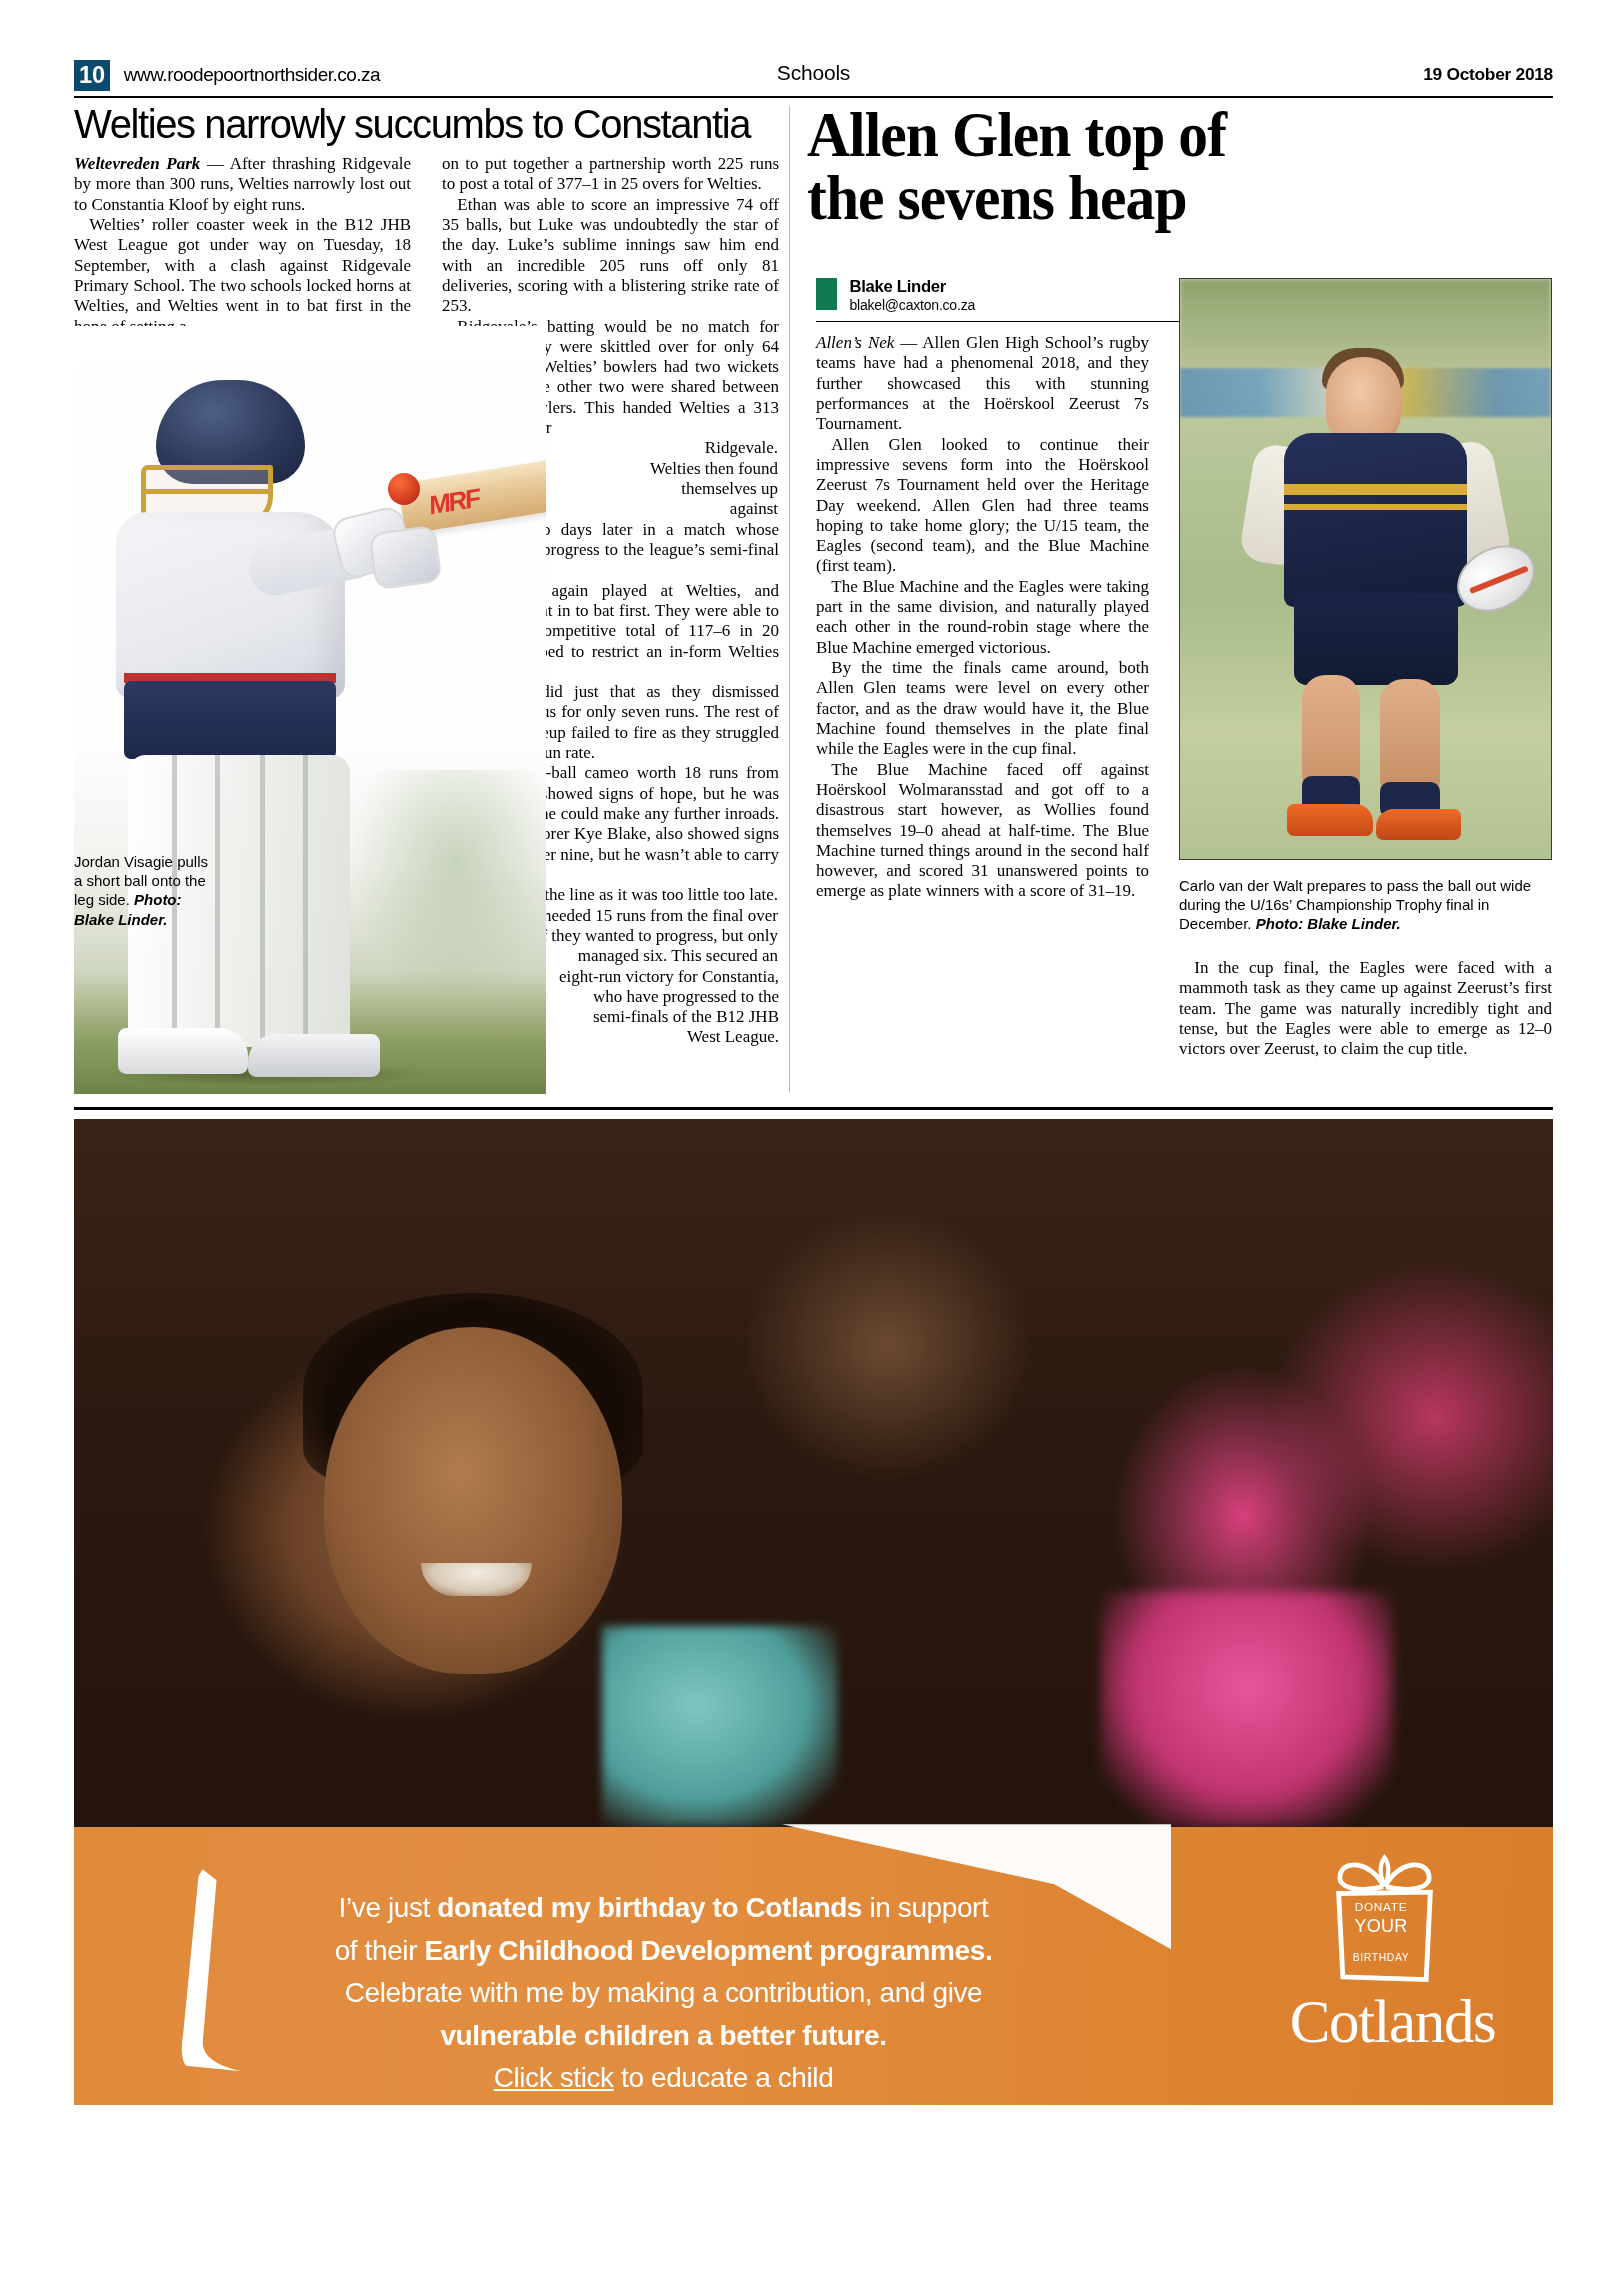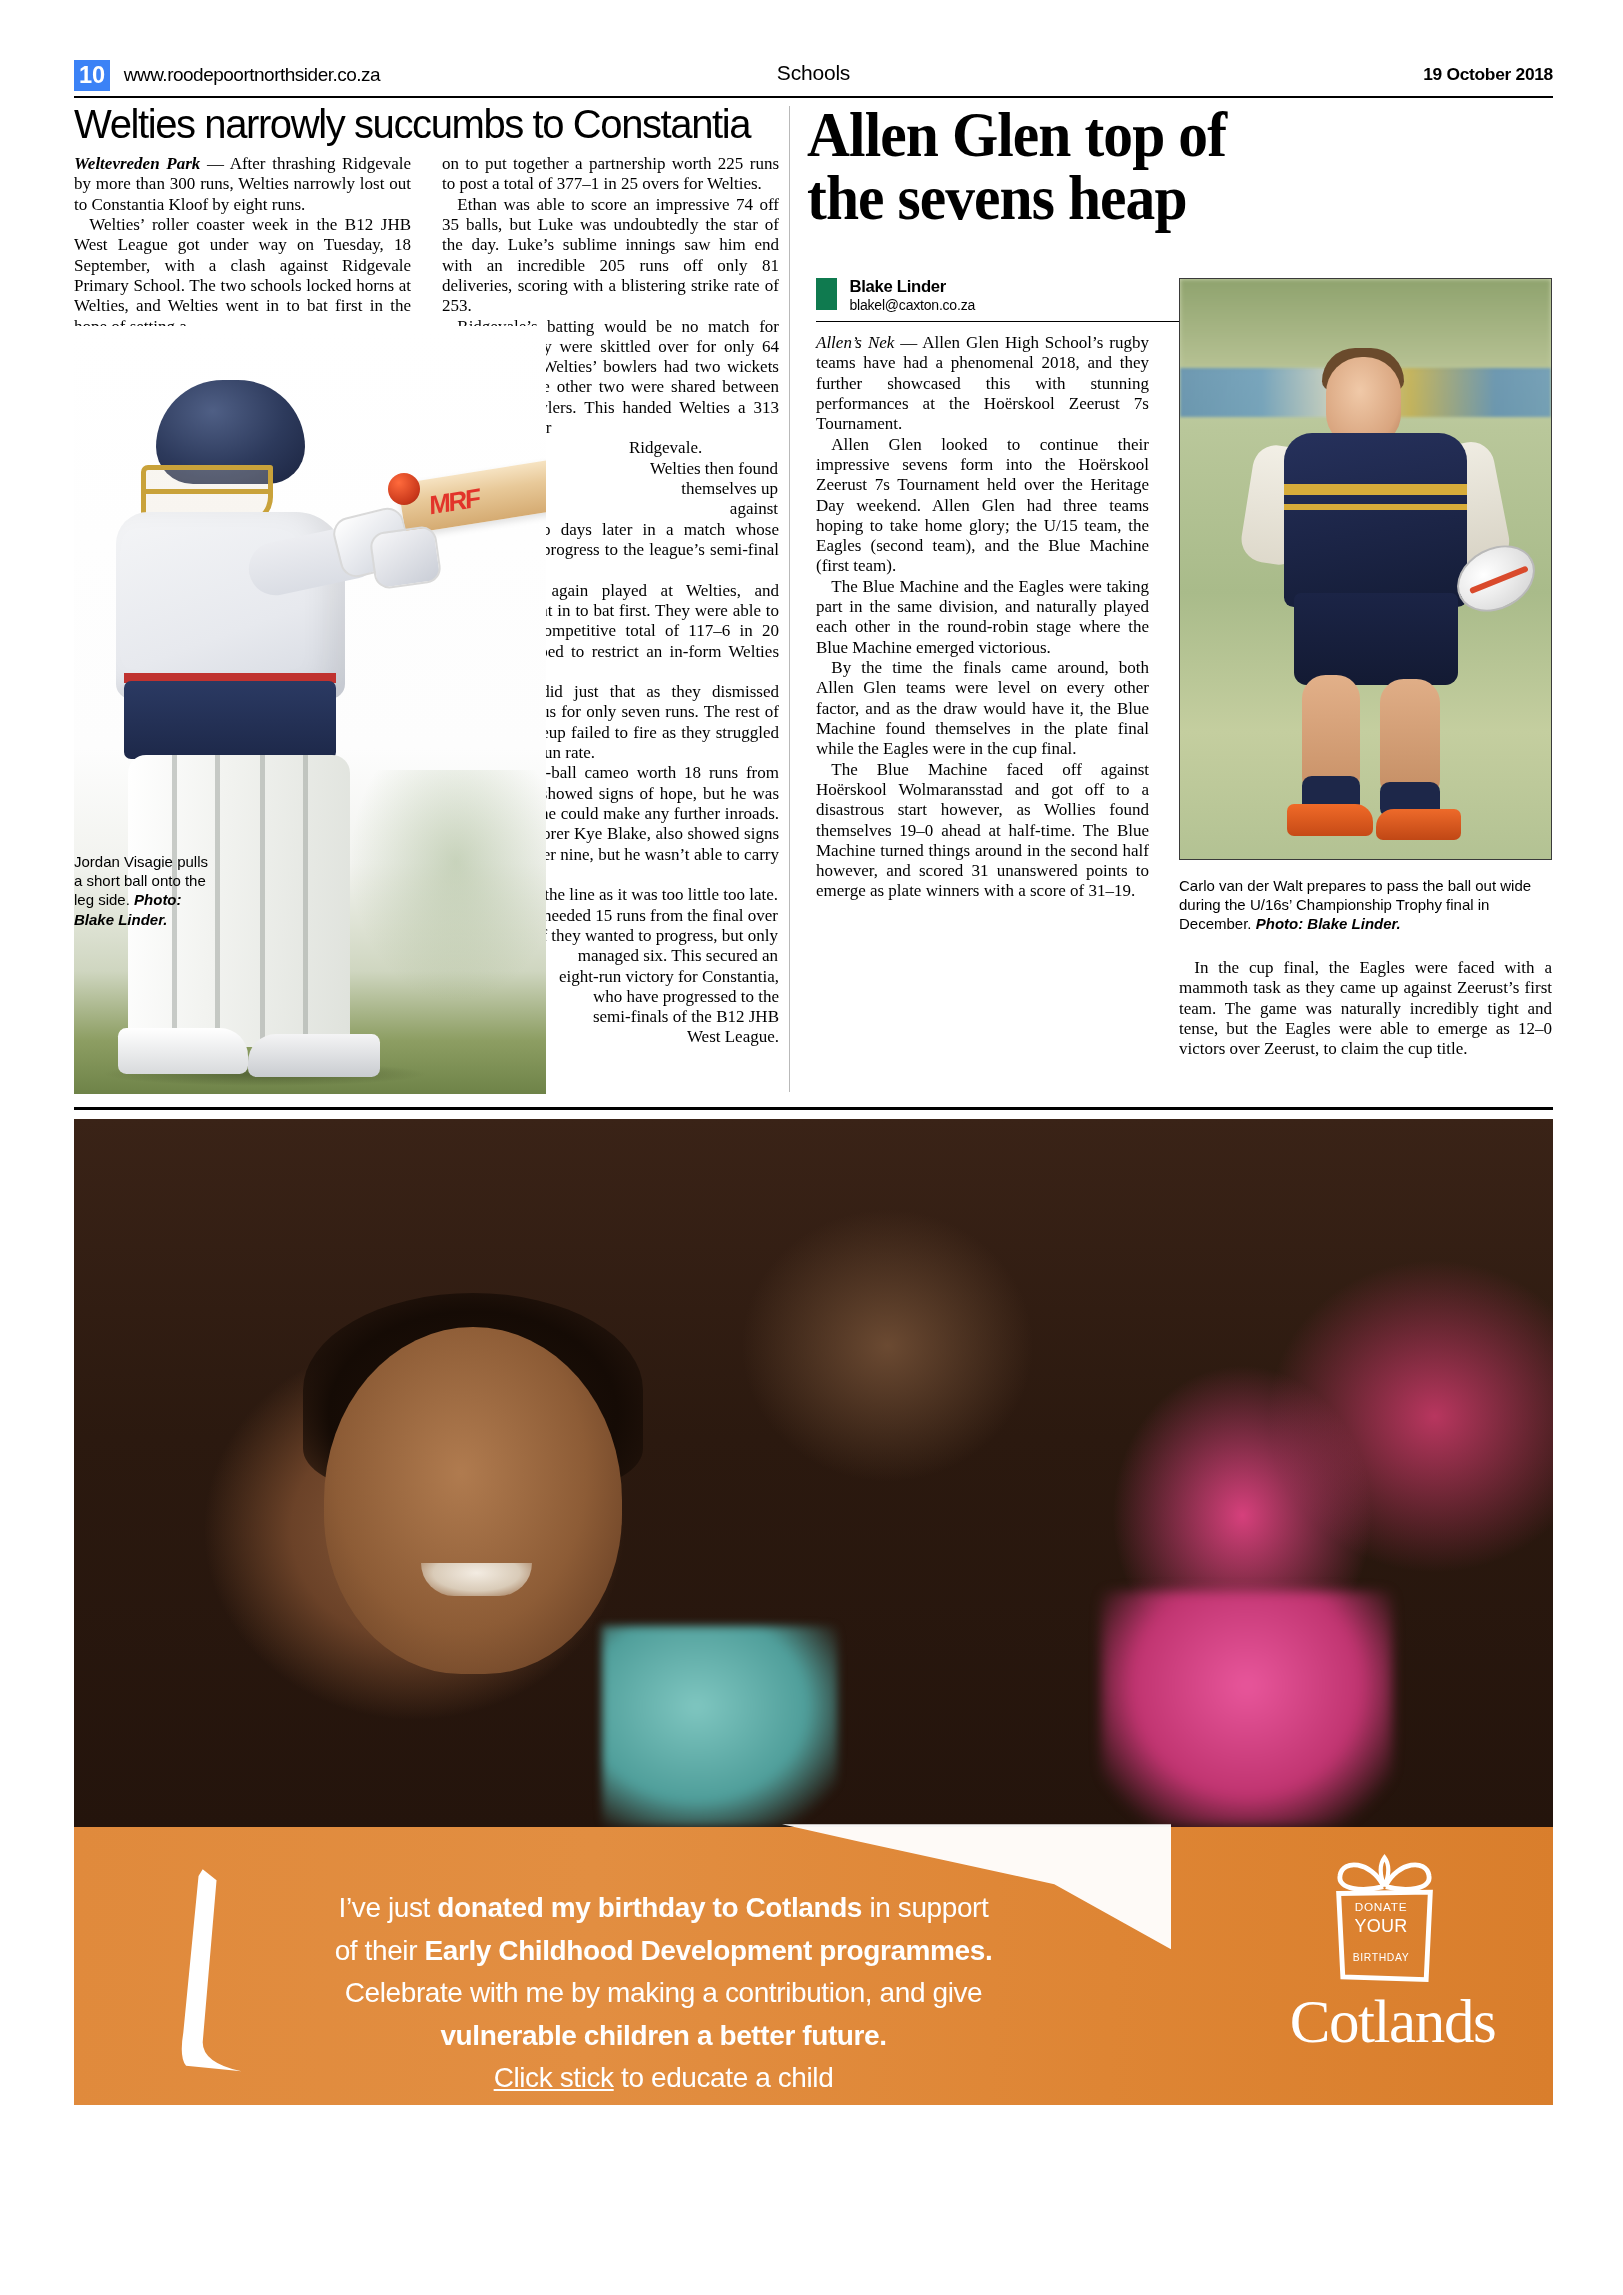--- a/index.html
+++ b/index.html
@@ -11,21 +11,21 @@
     color:#000;
     position:relative;
     overflow:hidden;
   }
 
   
   .masthead {
     position:absolute; left:74px; top:60px; width:1479px; height:33px;
   }
   .page-num {
-    display:inline-block; background:#3b82f6; color:#fff;
+    display:inline-block; background:#0c4a6e; color:#fff;
     font-family:"Liberation Sans", sans-serif; font-weight:700;
     font-size:23.6px; line-height:30.5px; width:36px; text-align:center;
     vertical-align:middle;
   }
   .site-url {
     display:inline-block; vertical-align:middle; margin-left:11px;
     font-family:"Liberation Sans", sans-serif; font-size:19px;
     letter-spacing:-0.5px;
   }
   .section-name {
@@ -415,21 +415,21 @@
     <p>Welties’ roller coaster week in the B12 JHB West League got under way on Tuesday, 18 September, with a clash against Ridgevale Primary School. The two schools locked horns at Welties, and Welties went in to bat first in the hope of setting a</p>
     <div style="height:0;"></div>
     <p style="text-indent:0;text-align:right;width:174px;margin-left:163px;">competitive target for Ridgevale.</p>
     <p style="text-indent:0;text-align:right;width:149px;margin-left:187px;">Number three, Ethan Murphy, and Luke Jarman would go</p>
   </div>
 
   <div class="col colB">
     <p class="first">on to put together a partnership worth 225 runs to post a total of 377–1 in 25 overs for Welties.</p>
     <p>Ethan was able to score an impressive 74 off 35 balls, but Luke was undoubtedly the star of the day. Luke’s sublime innings saw him end with an incredible 205 runs off only 81 deliveries, scoring with a blistering strike rate of 253.</p>
     <p>Ridgevale’s batting would be no match for Welties as they were skittled over for only 64 runs. Four of Welties’ bowlers had two wickets each, while the other two were shared between two more bowlers. This handed Welties a 313 run victory over</p>
-    <p style="text-indent:0;width:149px;margin-left:187px;">Ridgevale.</p>
+    <p style="text-indent:0;text-align:right;width:149px;margin-left:187px;">Ridgevale.</p>
     <p style="text-indent:0;text-align:right;width:130px;margin-left:206px;">Welties then found themselves up against</p>
     <p style="text-indent:0;">Constantia two days later in a match whose winner would progress to the league’s semi-final stages.</p>
     <p>They once again played at Welties, and Constantia went in to bat first. They were able to post a very competitive total of 117–6 in 20 overs, and hoped to restrict an in-form Welties batting lineup.</p>
     <p>Constantia did just that as they dismissed Torgan Pretorius for only seven runs. The rest of the Welties lineup failed to fire as they struggled to stick to the run rate.</p>
     <p>A brief nine-ball cameo worth 18 runs from Ethan Ashley showed signs of hope, but he was caught before he could make any further inroads. Welties’ top scorer Kye Blake, also showed signs of life at number nine, but he wasn’t able to carry them</p>
     <p style="text-indent:0;text-align:right;width:298px;margin-left:38px;">over the line as it was too little too late. Welties needed 15 runs from the final over if they wanted to progress, but only managed six. This secured an</p>
     <p style="text-indent:0;text-align:right;width:222px;margin-left:115px;">eight-run victory for Constantia, who have progressed to the semi-finals of the B12 JHB West League.</p>
   </div>
 </div>
 

